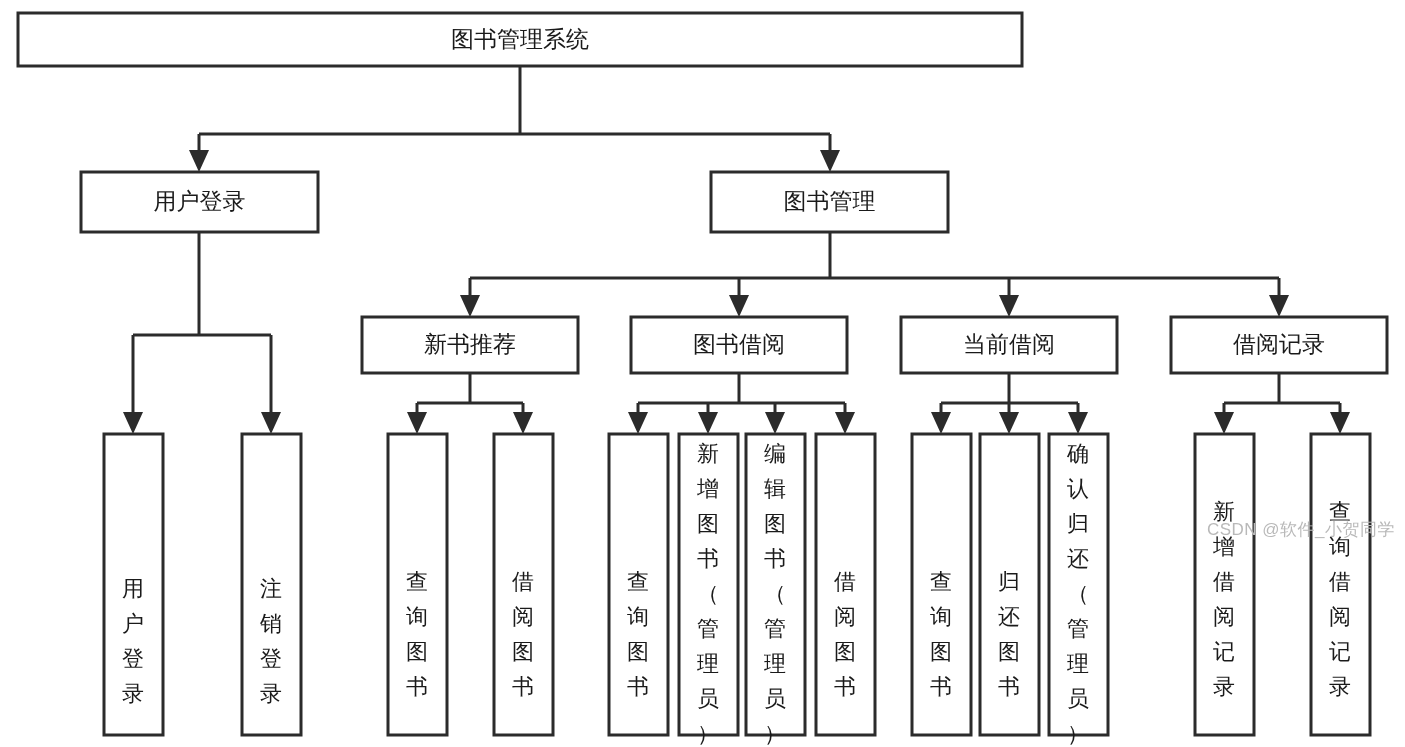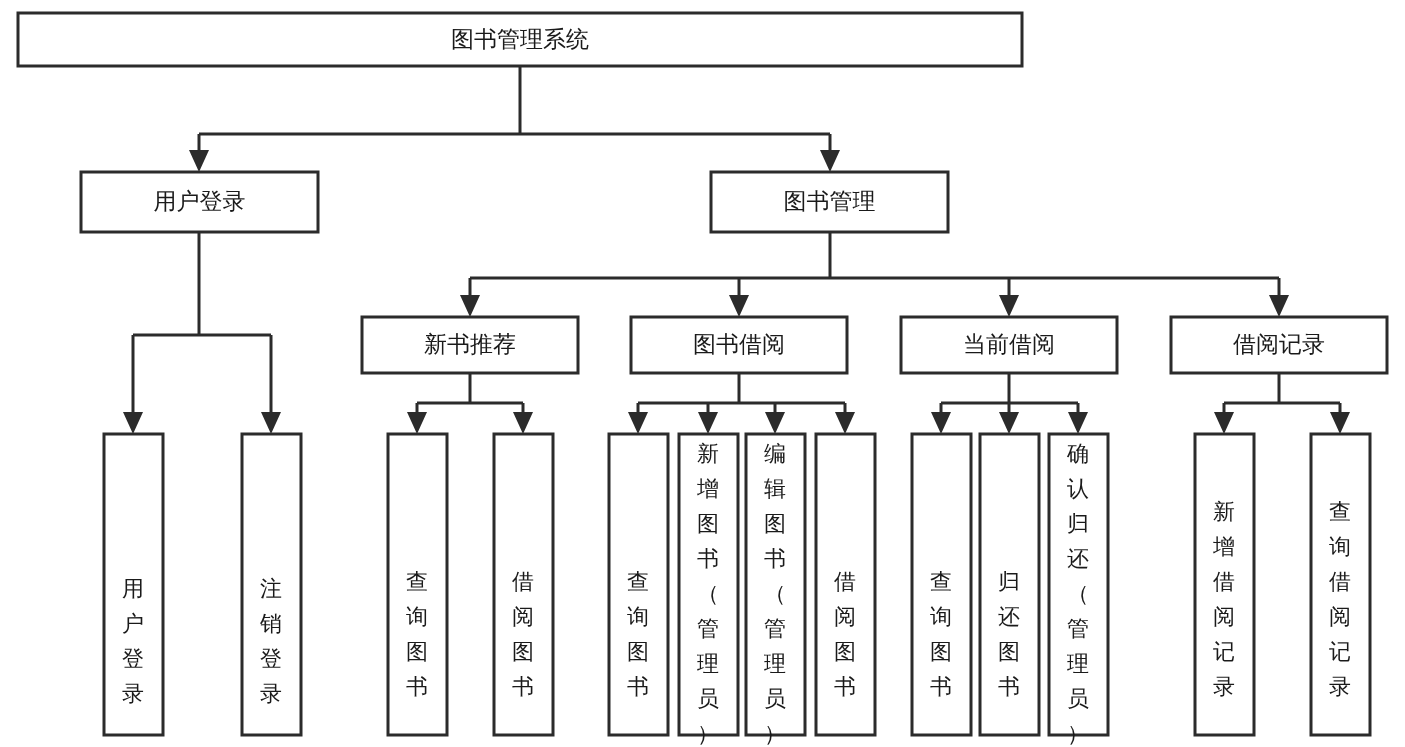--- a/index.html
+++ b/index.html
@@ -231,13 +231,14 @@
       <rect class="node-box leaf" x="1195" y="434" width="59" height="301"></rect>
       <text class="node-label vertical" x="1224"><tspan x="1224" y="513">新</tspan><tspan x="1224" y="548">增</tspan><tspan x="1224" y="583">借</tspan><tspan x="1224" y="618">阅</tspan><tspan x="1224" y="653">记</tspan><tspan x="1224" y="688">录</tspan></text>
     </g>
     <g>
       <rect class="node-box leaf" x="1311" y="434" width="59" height="301"></rect>
       <text class="node-label vertical" x="1340"><tspan x="1340" y="513">查</tspan><tspan x="1340" y="548">询</tspan><tspan x="1340" y="583">借</tspan><tspan x="1340" y="618">阅</tspan><tspan x="1340" y="653">记</tspan><tspan x="1340" y="688">录</tspan></text>
     </g>
 
   </svg>
 
+  <div class="watermark">CSDN @软件_小贺同学</div>
 </div>
 
 </body></html>

